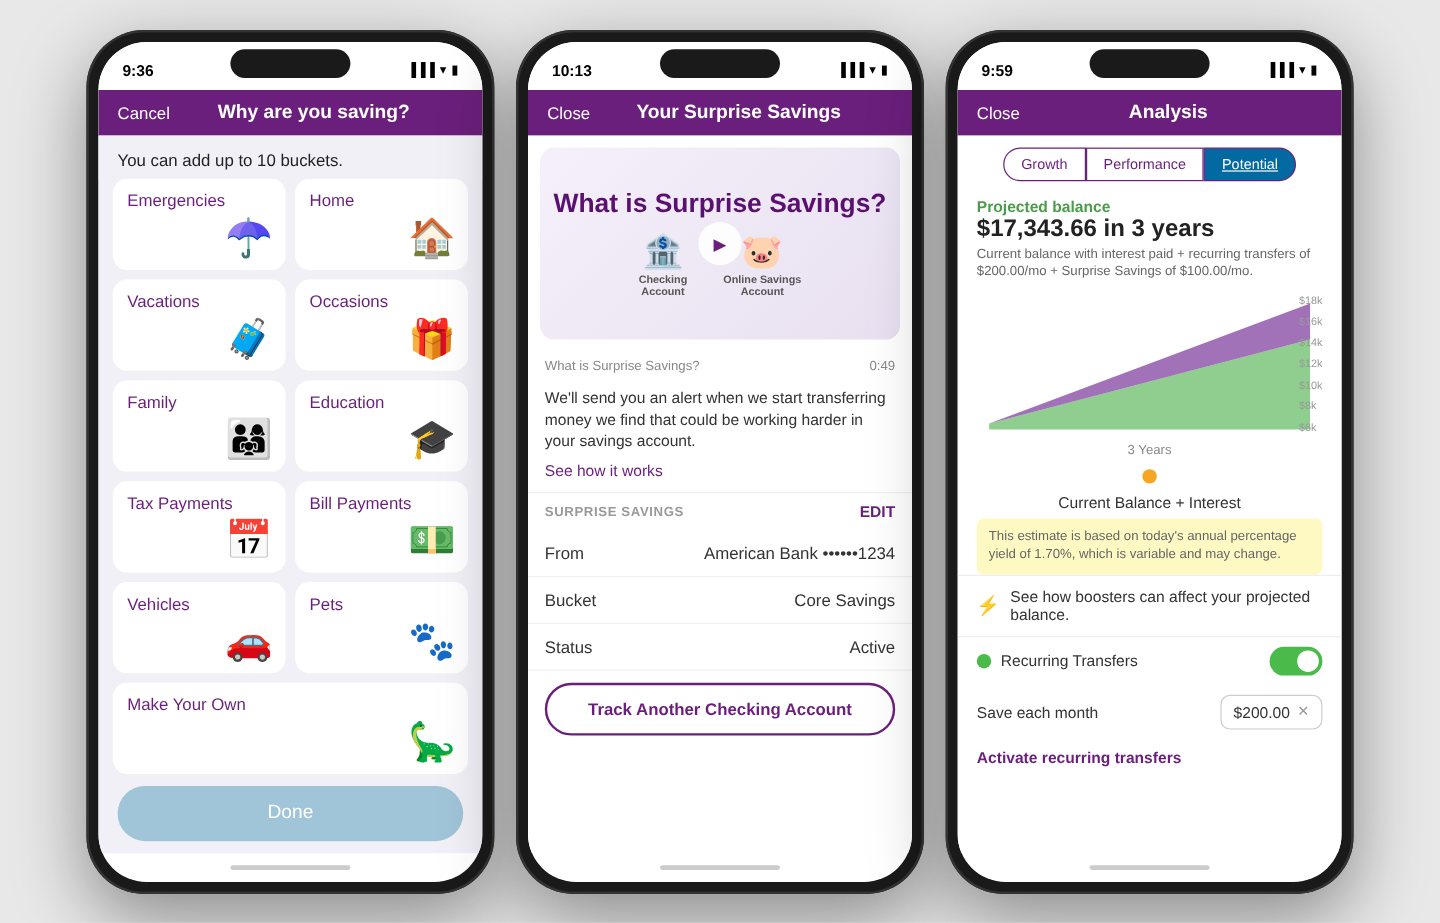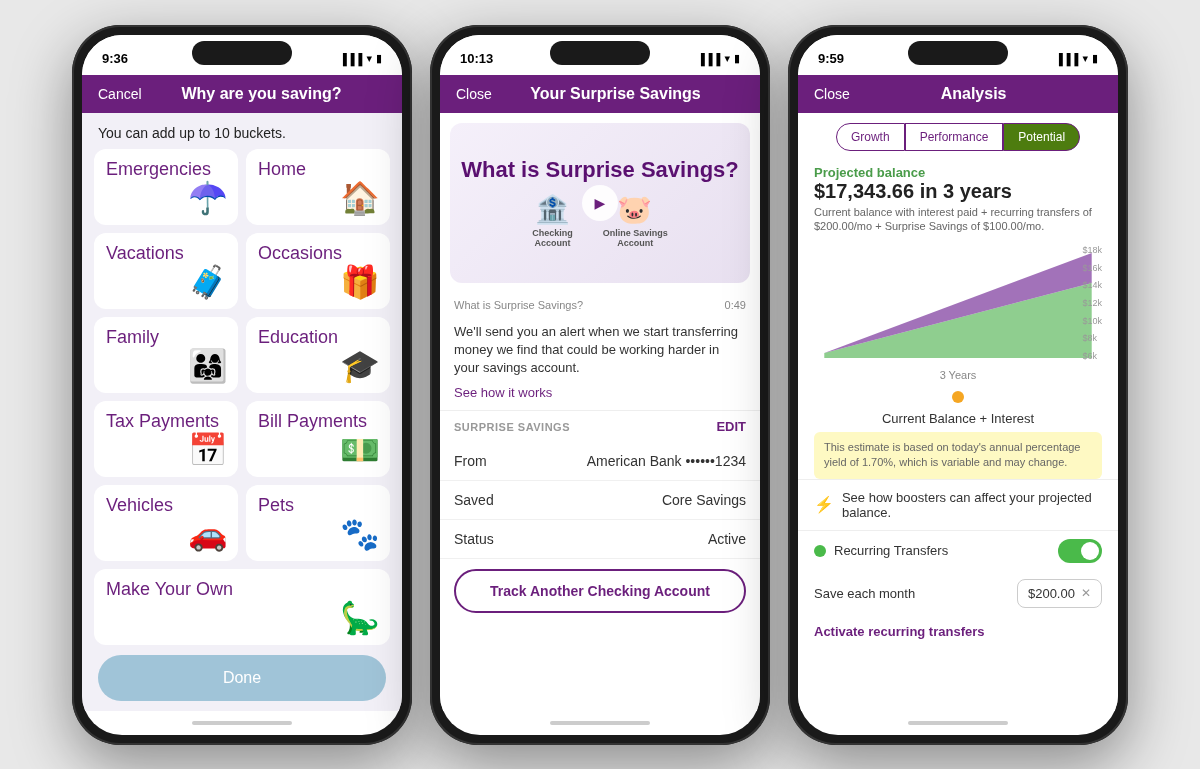--- a/index.html
+++ b/index.html
@@ -126,21 +126,21 @@
       display: flex;
       flex-direction: column;
       min-height: 72px;
       position: relative;
       cursor: pointer;
     }
     .bucket-card.full-width {
       grid-column: 1 / -1;
     }
     .bucket-label {
-      font-size: 18px;
+      font-size: 14px;
       color: #6b1f7c;
       font-weight: 500;
       margin-bottom: 4px;
     }
     .bucket-icon {
       position: absolute;
       right: 10px;
       bottom: 8px;
       font-size: 32px;
     }
@@ -307,21 +307,21 @@
     .tab-pill {
       padding: 6px 14px;
       font-size: 12px;
       border: 1.5px solid #6b1f7c;
       color: #6b1f7c;
       cursor: pointer;
       background: #fff;
     }
     .tab-pill:first-child { border-radius: 20px 0 0 20px; }
     .tab-pill:last-child { border-radius: 0 20px 20px 0; }
-    .tab-pill.active { background: #4d7c0f; color: #fff; }
+    .tab-pill.active { background: #0369a1; color: #fff; text-decoration: underline; }
     .projected-balance {
       padding: 6px 16px 4px;
       flex-shrink: 0;
     }
     .projected-label {
       font-size: 13px;
       color: #4a9c4a;
       font-weight: 600;
     }
     .projected-amount {
@@ -622,21 +622,21 @@
         <a class="see-how-link" href="#">See how it works</a>
         <div class="surprise-section-header">
           <span class="section-label-sm">SURPRISE SAVINGS</span>
           <span class="edit-link">EDIT</span>
         </div>
         <div class="detail-row">
           <span class="detail-label">From</span>
           <span class="detail-value">American Bank ••••••1234</span>
         </div>
         <div class="detail-row">
-          <span class="detail-label">Saved</span>
+          <span class="detail-label">Bucket</span>
           <span class="detail-value">Core Savings</span>
         </div>
         <div class="detail-row">
           <span class="detail-label">Status</span>
           <span class="detail-value">Active</span>
         </div>
         <button class="track-btn">Track Another Checking Account</button>
       </div>
       <div class="home-indicator">
         <div class="home-bar"></div>

